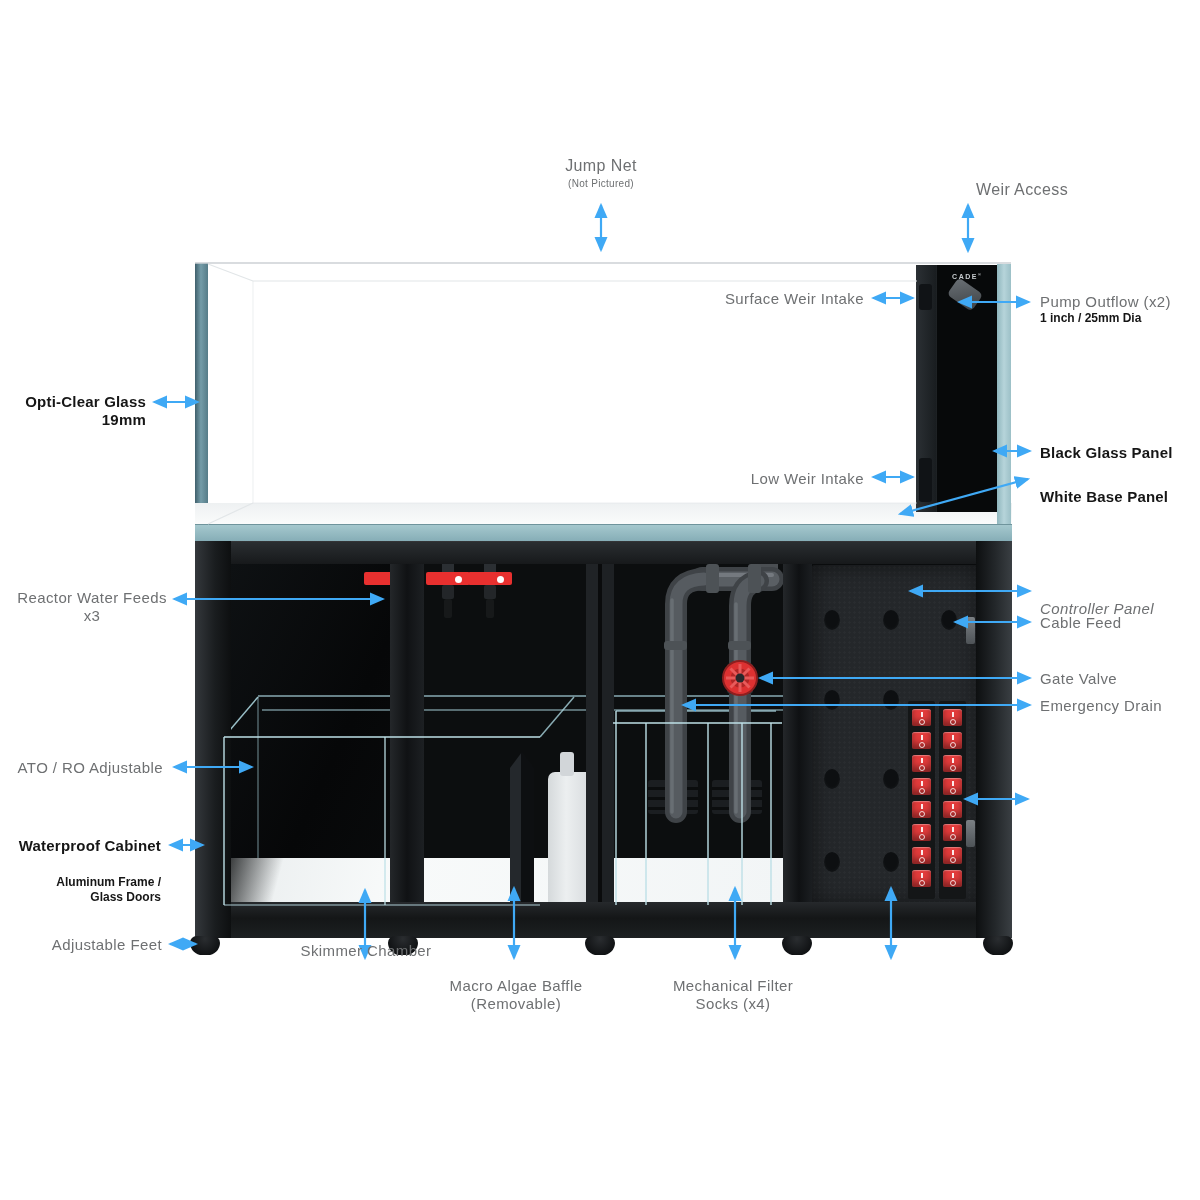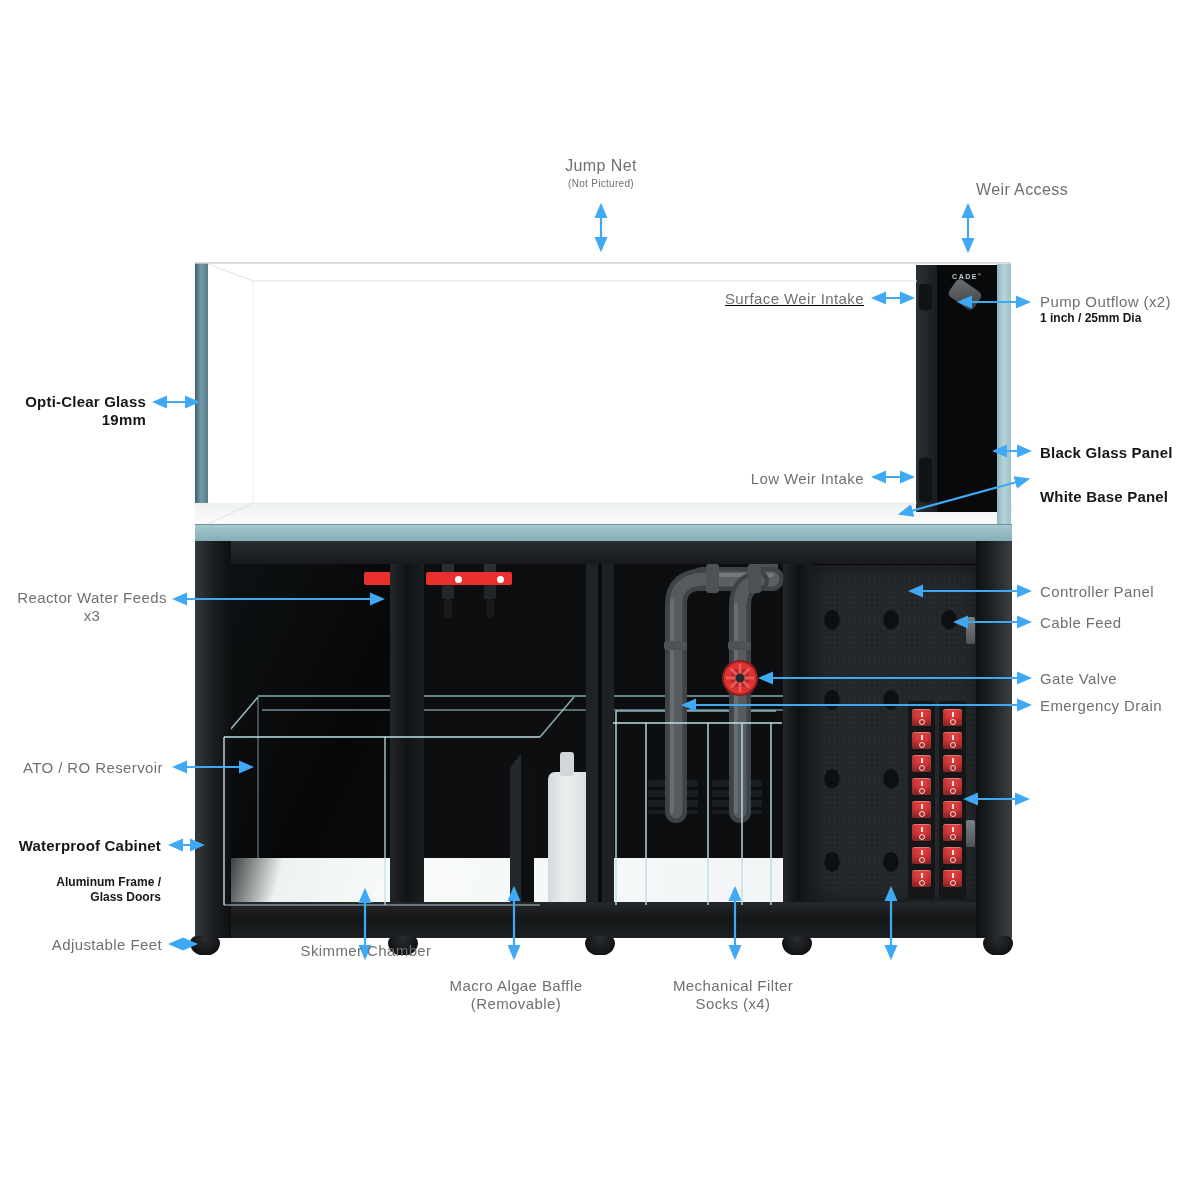--- a/index.html
+++ b/index.html
@@ -312,21 +312,21 @@
 
   <div class="lbl t-c" style="left:601px;top:157px;">
     <div class="l-big">Jump Net</div>
     <div class="l-sub">(Not Pictured)</div>
   </div>
 
   <div class="lbl t-c" style="left:1022px;top:181px;">
     <div class="l-big">Weir Access</div>
   </div>
 
-  <div class="lbl t-r" style="right:336px;top:290px;text-decoration:underline;">
+  <div class="lbl t-r" style="right:336px;top:290px;">
     <div class="l-main">Surface Weir Intake</div>
   </div>
 
   <div class="lbl" style="left:1040px;top:293px;">
     <div class="l-main">Pump Outflow (x2)</div>
     <div class="l-sub-b">1 inch / 25mm Dia</div>
   </div>
 
   <div class="lbl t-r" style="right:1054px;top:393px;">
     <div class="l-main-b">Opti-Clear Glass</div>
@@ -343,38 +343,38 @@
 
   <div class="lbl t-r" style="right:336px;top:470px;">
     <div class="l-main">Low Weir Intake</div>
   </div>
 
   <div class="lbl t-c" style="left:92px;top:589px;">
     <div class="l-main">Reactor Water Feeds</div>
     <div class="l-main">x3</div>
   </div>
 
-  <div class="lbl" style="left:1040px;top:583px;">
+  <div class="lbl" style="left:1040px;top:600px;font-style:italic;">
     <div class="l-main">Controller Panel</div>
   </div>
 
   <div class="lbl" style="left:1040px;top:614px;">
     <div class="l-main">Cable Feed</div>
   </div>
 
   <div class="lbl" style="left:1040px;top:670px;">
     <div class="l-main">Gate Valve</div>
   </div>
 
   <div class="lbl" style="left:1040px;top:697px;">
     <div class="l-main">Emergency Drain</div>
   </div>
 
   <div class="lbl t-r" style="right:1037px;top:759px;">
-    <div class="l-main">ATO / RO Reservoir</div>
+    <div class="l-main">ATO / RO Adjustable</div>
   </div>
 
 
   <div class="lbl t-r" style="right:1039px;top:837px;">
     <div class="l-main-b">Waterproof Cabinet</div>
     <div class="l-sub-b" style="margin-top:20px;">Aluminum Frame /</div>
     <div class="l-sub-b">Glass Doors</div>
   </div>
 
   <div class="lbl t-r" style="right:1038px;top:936px;">

